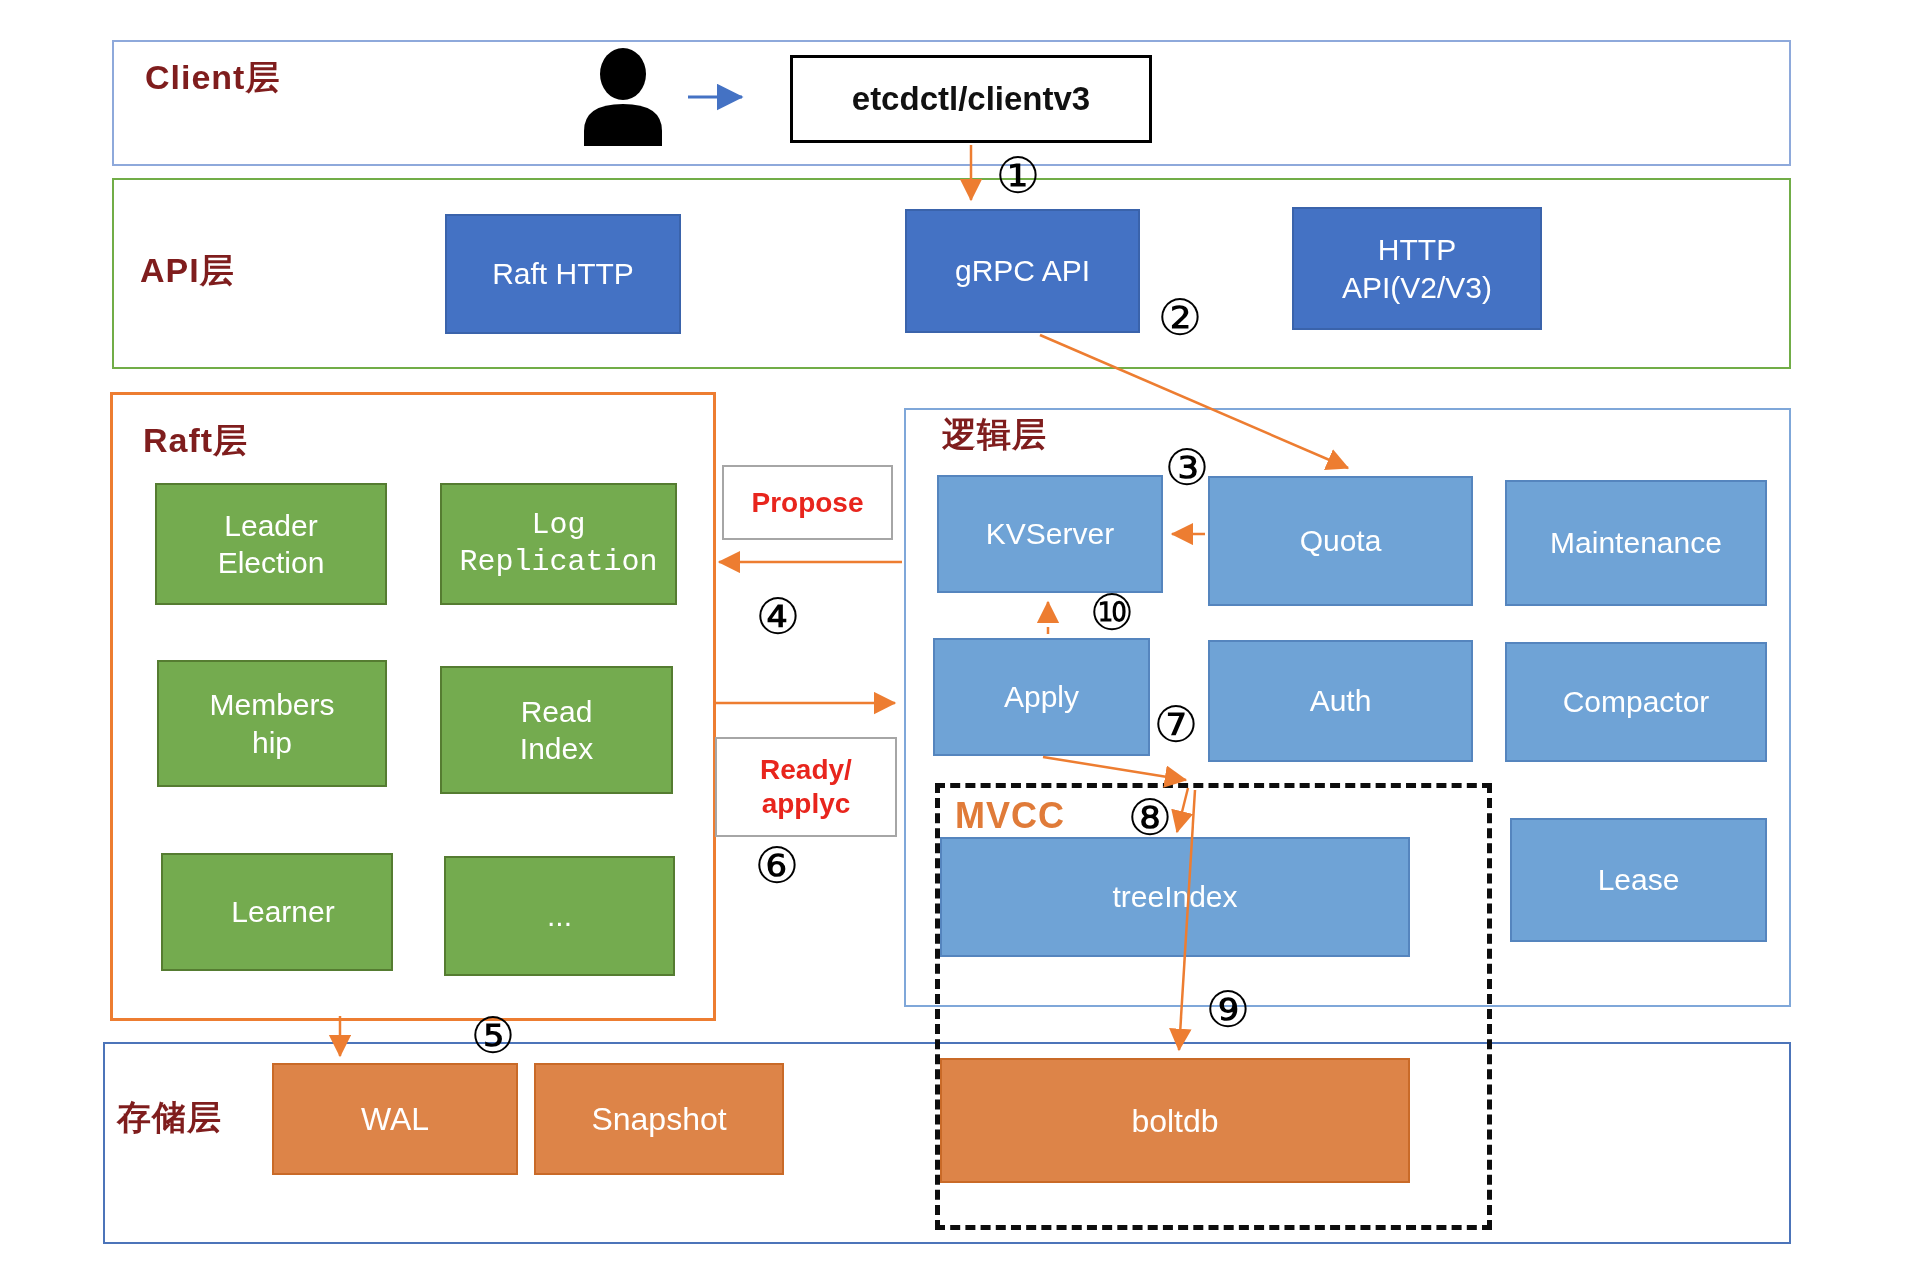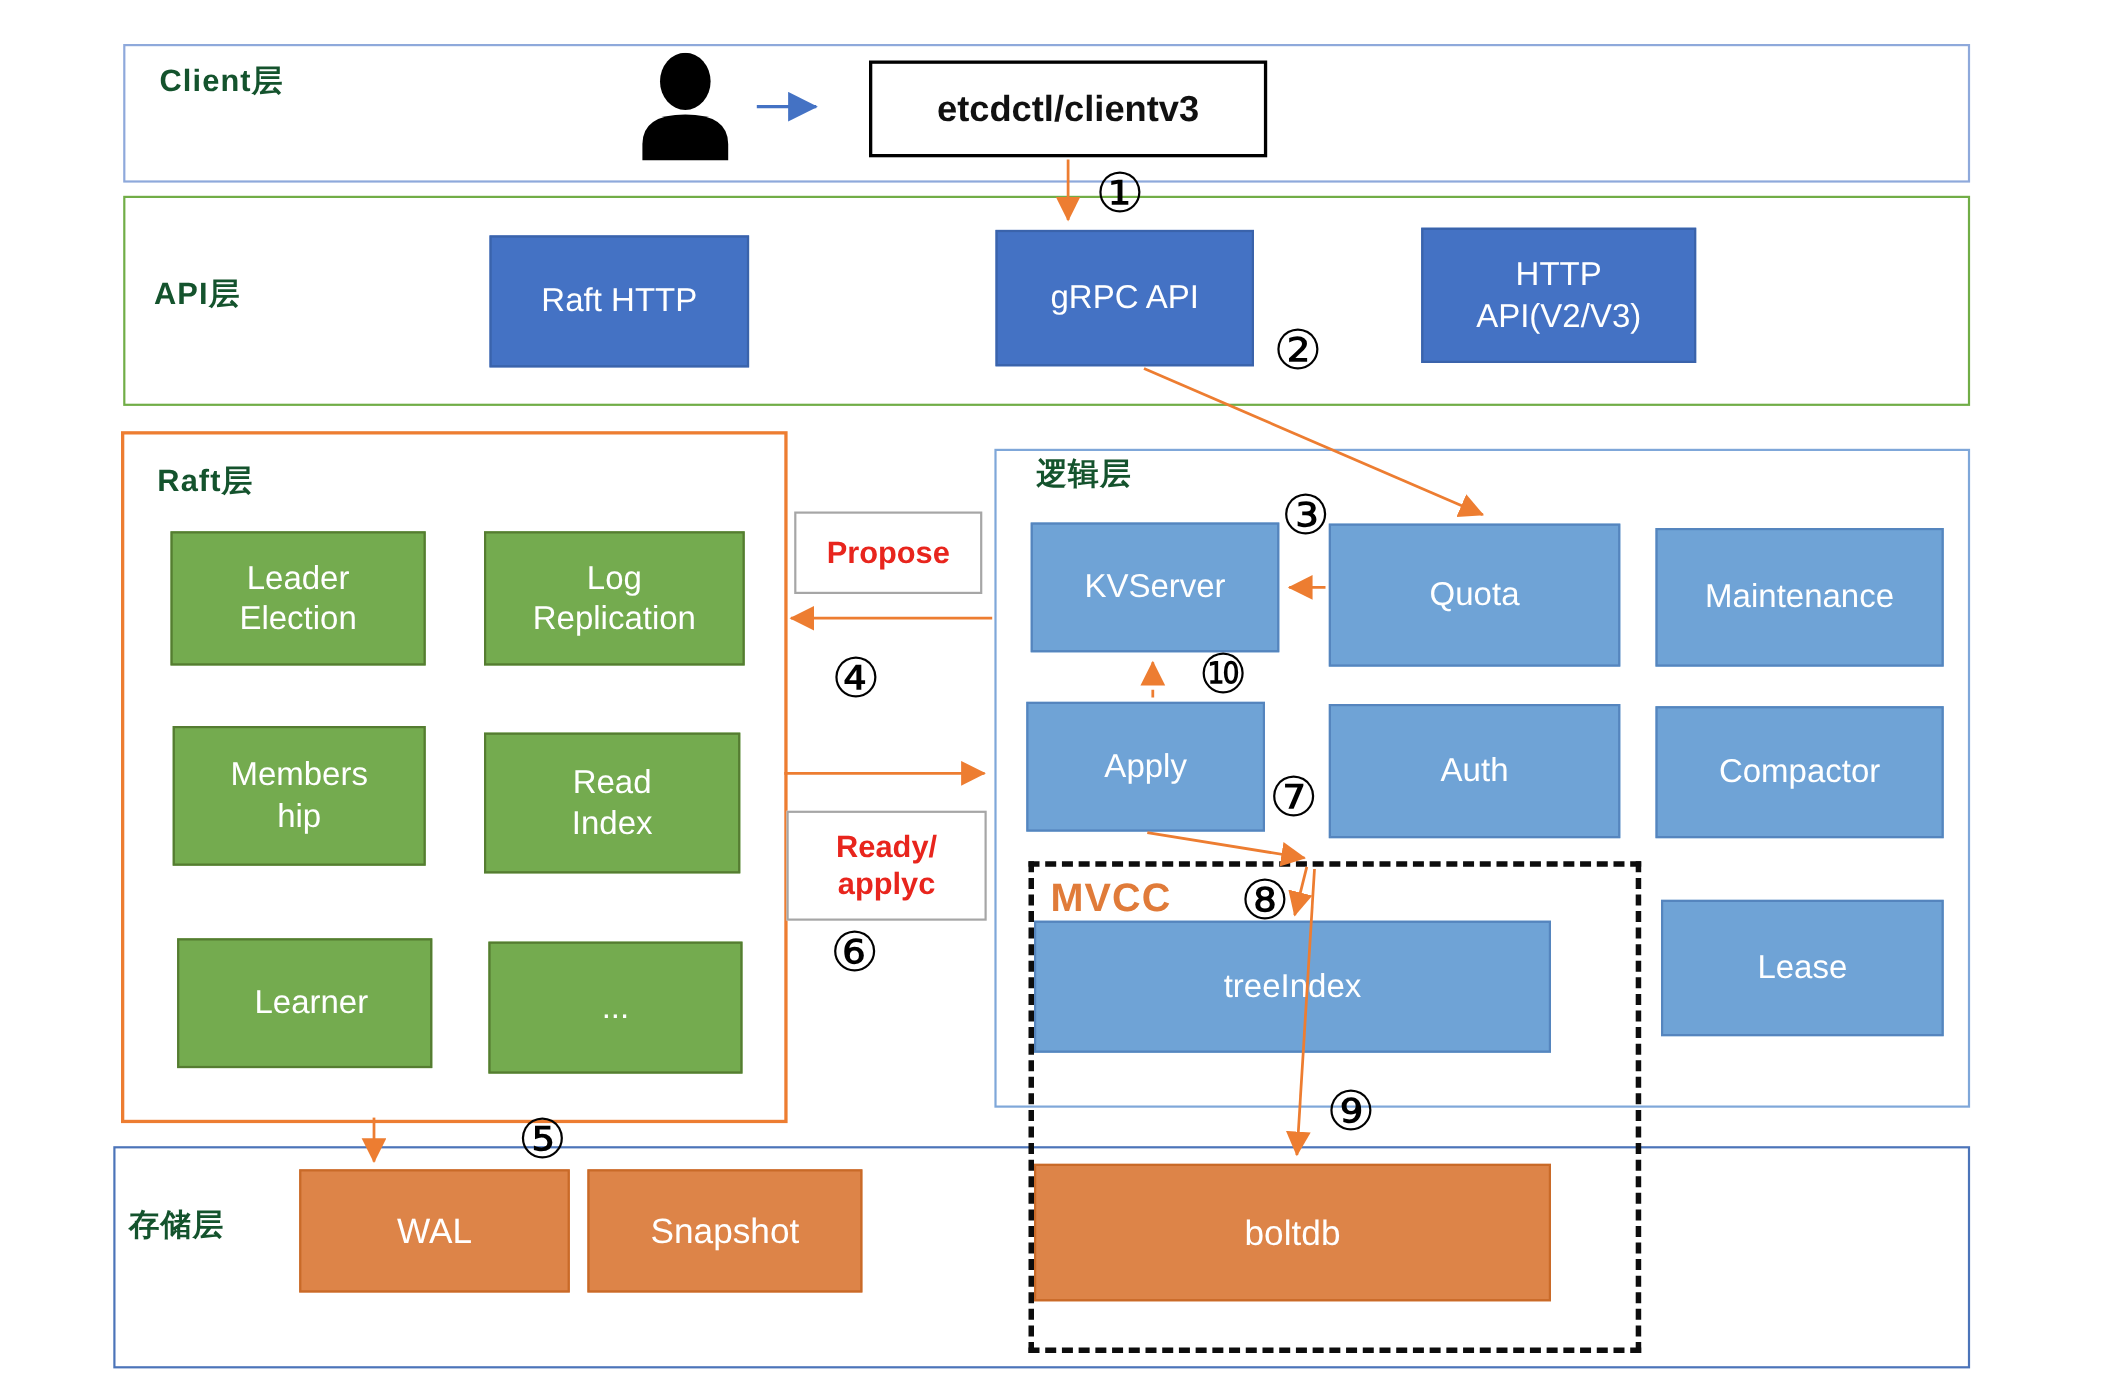--- a/index.html
+++ b/index.html
@@ -2,21 +2,21 @@
 <html><head>
 <meta charset="utf-8">
 <style>
   html,body{margin:0;padding:0;background:#ffffff;}
   #canvas{
     position:relative;width:1920px;height:1265px;background:#ffffff;overflow:hidden;
     font-family:"Liberation Sans","DejaVu Sans",sans-serif;
   }
   .layer{position:absolute;background:transparent;}
   .layer-label{
-    position:absolute;font-size:28px;font-weight:600;color:#14532d;
+    position:absolute;font-size:34px;font-weight:600;color:#7f1d1d;
     letter-spacing:1px;white-space:nowrap;
   }
   .node{
     position:absolute;display:flex;align-items:center;justify-content:center;
     text-align:center;color:#ffffff;font-size:30px;line-height:1.25;
     box-sizing:border-box;
   }
   .node.dark-blue{background:#4472C4;border:2px solid #38superb;}
   .node.dark-blue{background:#4472C4;border:2px solid #3a63ab;}
   .node.light-blue{background:#6FA3D6;border:2px solid #5585BE;}
@@ -80,21 +80,21 @@
       <div>API(V2/V3)</div>
     </div>
   </div>
 
   <div class="node green" style="left:155px;top:483px;width:232px;height:122px;">
     <div>
       <div>Leader</div>
       <div>Election</div>
     </div>
   </div>
-  <div class="node green" style="left:440px;top:483px;width:237px;height:122px;">
+  <div class="node green" style="left:440px;top:483px;width:237px;height:122px;font-family:Liberation Mono, monospace;">
     <div>
       <div>Log</div>
       <div>Replication</div>
     </div>
   </div>
   <div class="node green" style="left:157px;top:660px;width:230px;height:127px;">
     <div>
       <div>Members</div>
       <div>hip</div>
     </div>

